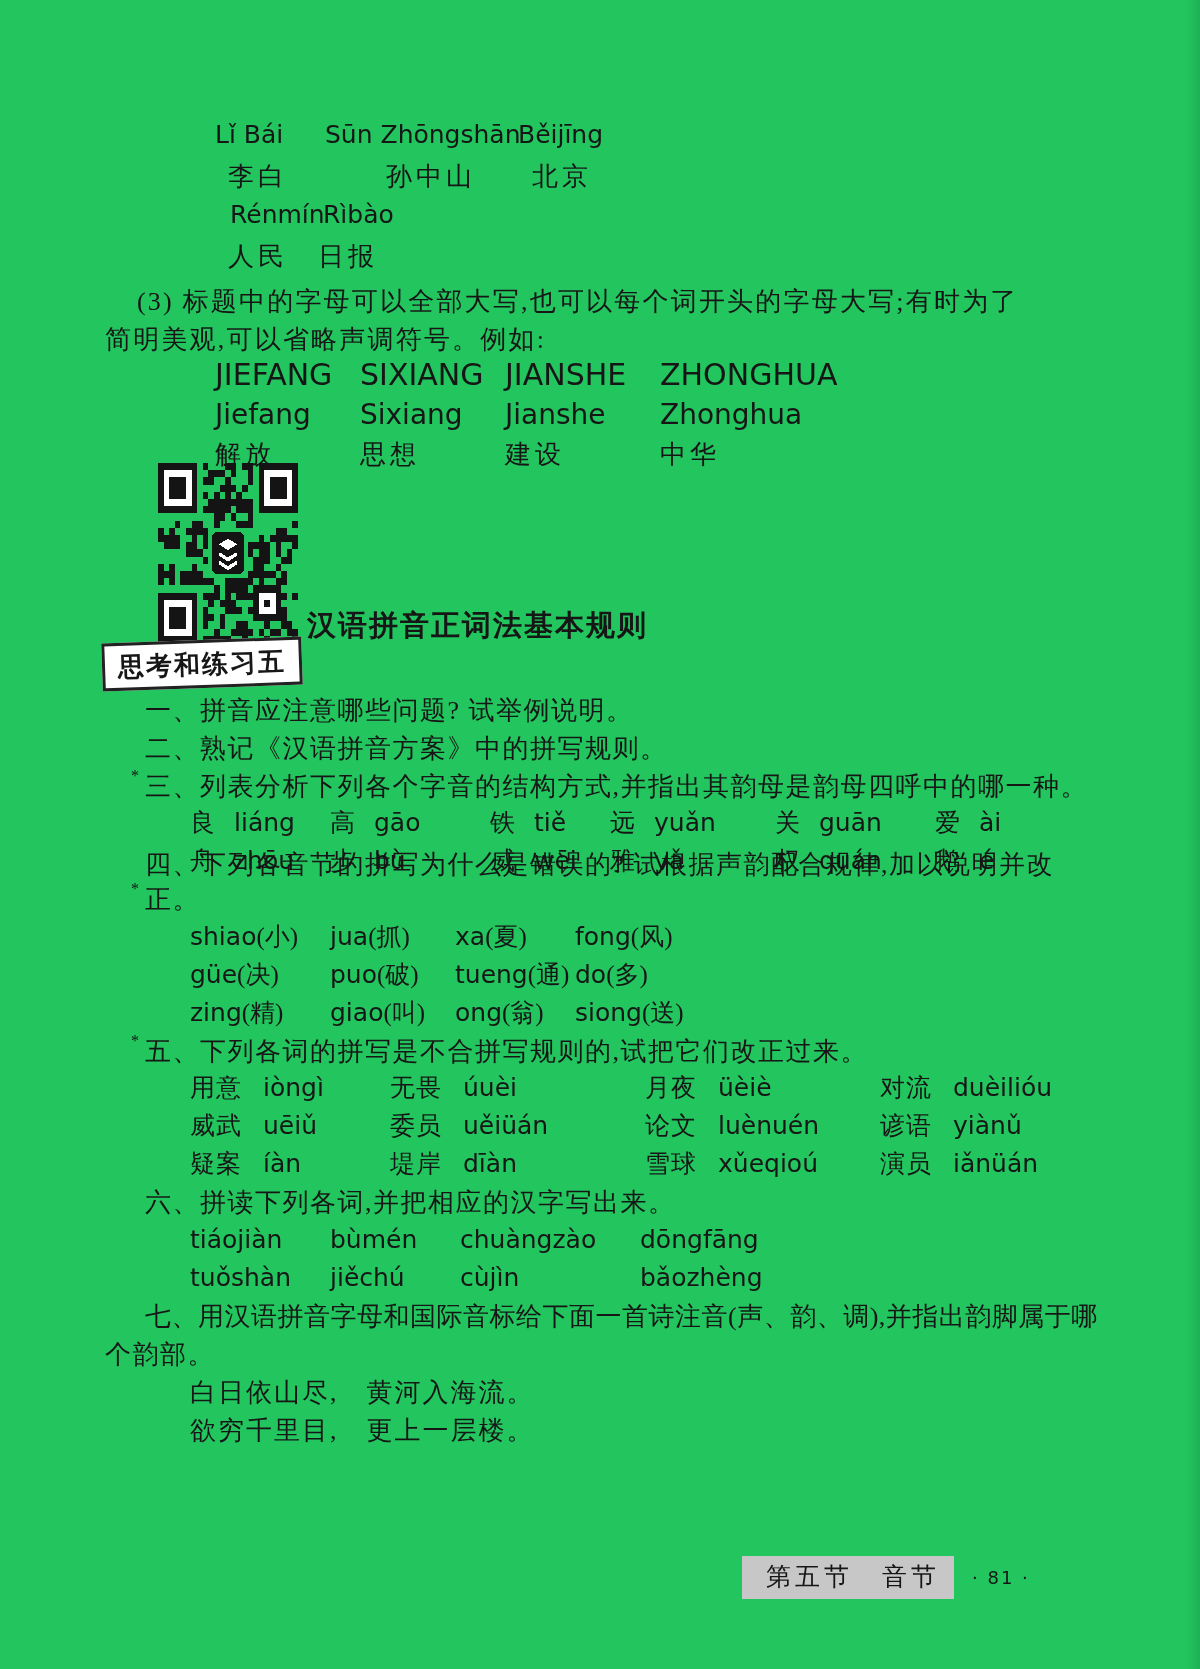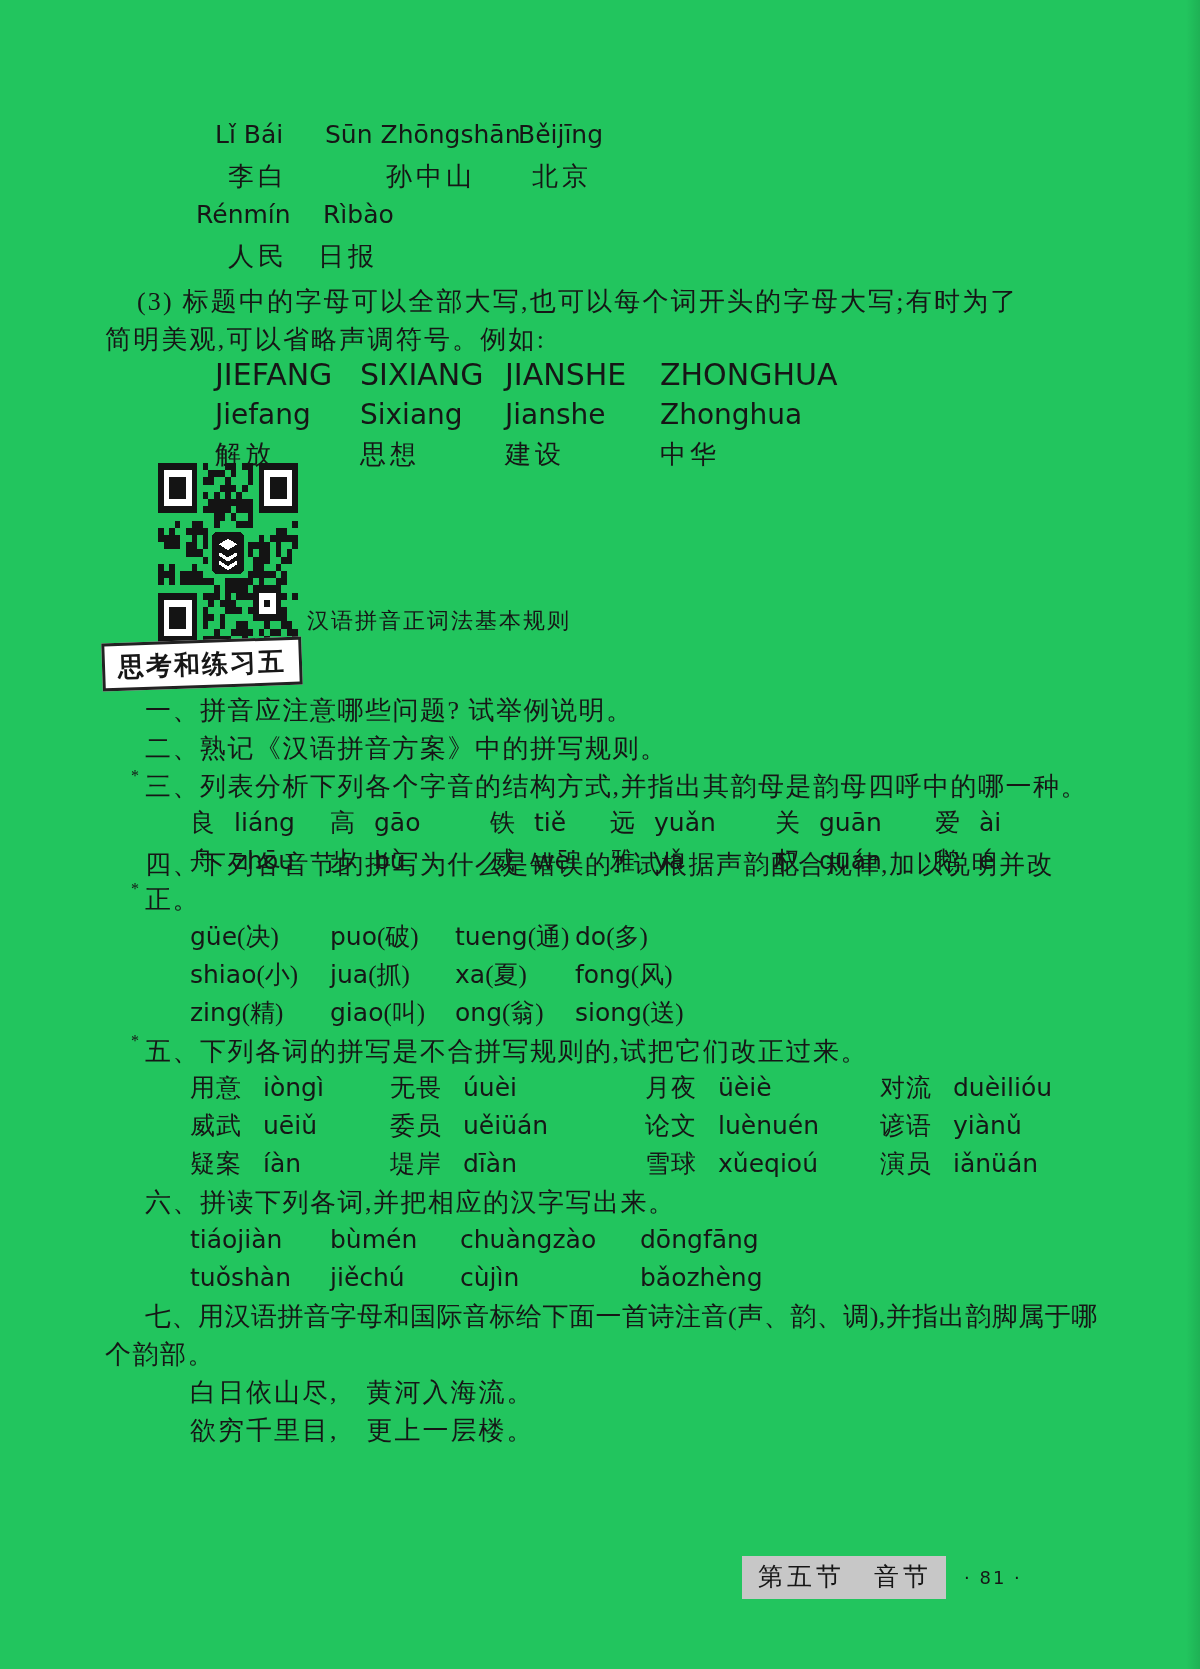--- a/index.html
+++ b/index.html
@@ -23,21 +23,21 @@
   
   .caps{position:absolute;left:215px;top:354px;display:grid;
         grid-template-columns:145px 145px 155px auto;grid-auto-rows:40px;align-items:center}
   .cu{font-size:30px}
   .cc{font-size:28px}
   .ch{font-size:26px;letter-spacing:4px}
 
   
   .qr{position:absolute;left:158px;top:463px;width:140px;height:180px}
   .qr svg{display:block}
-  .qr-cap{position:absolute;left:307px;top:606px;font-size:22px;font-weight:normal;
+  .qr-cap{position:absolute;left:307px;top:606px;font-size:29px;font-weight:bold;
           letter-spacing:2px;font-family:"DejaVu Sans","Liberation Sans",sans-serif}
 
   
   .pbox{position:absolute;left:102px;top:640px;width:200px;height:48px;
         border:3px solid #222;transform:rotate(-2deg);display:flex;align-items:center;
         justify-content:center;font-weight:bold;font-size:26px;letter-spacing:2px;
         font-family:"DejaVu Sans","Liberation Sans",sans-serif;background:#fff}
 
   
   .exwrap{position:absolute;left:105px;top:690px;width:1000px}
@@ -54,40 +54,40 @@
   .cell{display:flex;align-items:baseline}
   .cell.gap10>.py{margin-left:18px}
   .cell.gap12>.py{margin-left:21px}
   .g3 .hz,.g5 .hz{font-size:25px;letter-spacing:1px}
   .g3 .py,.g4 .py,.g5 .py,.g6 .py{font-size:25px}
   .g4 .hz{font-size:25px}
   .poem{padding-left:85px;font-size:26px;letter-spacing:2px}
 
   
   .footer{position:absolute;left:742px;top:1556px;display:flex;align-items:center}
-  .f-label{background:#c7c7c7;padding:4px 14px 6px 16px;font-size:25px;letter-spacing:4px}
+  .f-label{background:#c7c7c7;padding:4px 14px 6px 24px;font-size:25px;letter-spacing:4px}
   .f-page{margin-left:18px;font-family:"DejaVu Sans","Liberation Sans",sans-serif;
           font-size:18px;letter-spacing:2px}
 
   .edge{position:absolute;right:0;top:0;width:14px;height:100%;
         background:linear-gradient(to right,rgba(0,0,0,0),rgba(0,0,0,0.10))}
 </style>
 </head>
 <body>
 
 <div class="page">
 
   <div>
     <span class="abs py n-py" style="left:215px;top:120px">Lǐ Bái</span>
     <span class="abs py n-py" style="left:325px;top:120px">Sūn Zhōngshān</span>
     <span class="abs py n-py" style="left:518px;top:120px">Běijīng</span>
     <span class="abs hz n-hz" style="left:228px;top:159px">李白</span>
     <span class="abs hz n-hz" style="left:386px;top:159px">孙中山</span>
     <span class="abs hz n-hz" style="left:532px;top:159px">北京</span>
-    <span class="abs py n-py" style="left:196px;top:200px">Rénmín</span>
+    <span class="abs py n-py" style="left:230px;top:200px">Rénmín</span>
     <span class="abs py n-py" style="left:323px;top:200px">Rìbào</span>
     <span class="abs hz n-hz" style="left:228px;top:239px">人民</span>
     <span class="abs hz n-hz" style="left:318px;top:239px">日报</span>
   </div>
 
   <div class="para hz">
     <div class="l1">(3) 标题中的字母可以全部大写,也可以每个词开头的字母大写;有时为了</div>
     <div class="l2">简明美观,可以省略声调符号。例如:</div>
   </div>
 
@@ -405,52 +405,52 @@
           <span class="py">é</span>
         </span>
     </div>
 
     <div class="exline head">
       <span class="star">*</span>
       <span>四、下列各音节的拼写为什么是错误的? 试根据声韵配合规律,加以说明并改正。</span>
     </div>
     <div class="exline g4">
       <span class="cell">
+          <span class="py">shiao</span>
+          <span class="hz">(小)</span>
+        </span>
+      <span class="cell">
+          <span class="py">jua</span>
+          <span class="hz">(抓)</span>
+        </span>
+      <span class="cell">
+          <span class="py">xa</span>
+          <span class="hz">(夏)</span>
+        </span>
+      <span class="cell">
+          <span class="py">fong</span>
+          <span class="hz">(风)</span>
+        </span>
+    </div>
+    <div class="exline g4">
+      <span class="cell">
           <span class="py">güe</span>
           <span class="hz">(决)</span>
         </span>
       <span class="cell">
           <span class="py">puo</span>
           <span class="hz">(破)</span>
         </span>
       <span class="cell">
           <span class="py">tueng</span>
           <span class="hz">(通)</span>
         </span>
       <span class="cell">
           <span class="py">do</span>
           <span class="hz">(多)</span>
-        </span>
-    </div>
-    <div class="exline g4">
-      <span class="cell">
-          <span class="py">shiao</span>
-          <span class="hz">(小)</span>
-        </span>
-      <span class="cell">
-          <span class="py">jua</span>
-          <span class="hz">(抓)</span>
-        </span>
-      <span class="cell">
-          <span class="py">xa</span>
-          <span class="hz">(夏)</span>
-        </span>
-      <span class="cell">
-          <span class="py">fong</span>
-          <span class="hz">(风)</span>
         </span>
     </div>
     <div class="exline g4">
       <span class="cell">
           <span class="py">zing</span>
           <span class="hz">(精)</span>
         </span>
       <span class="cell">
           <span class="py">giao</span>
           <span class="hz">(叫)</span>

